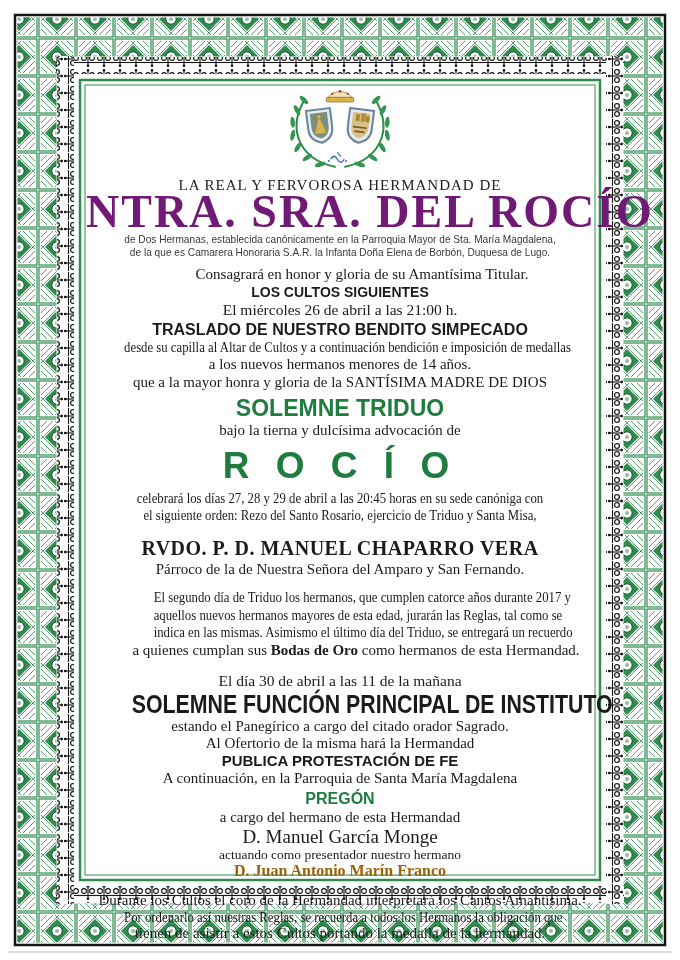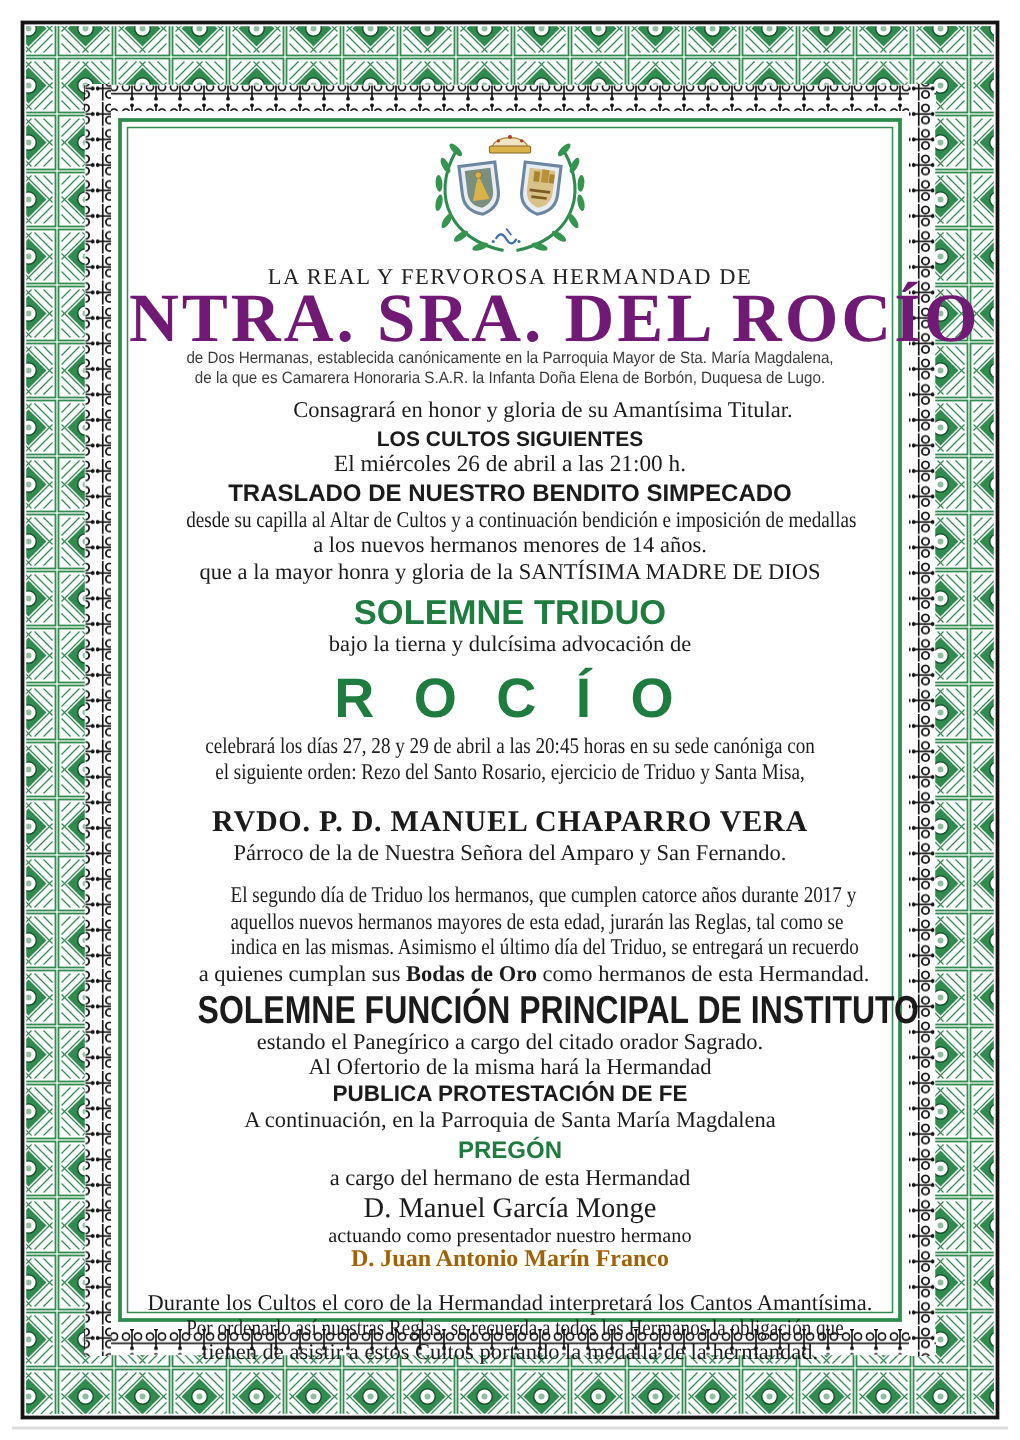--- a/index.html
+++ b/index.html
@@ -183,20 +183,21 @@
     </div>
 
     <div class="jur">
       <div class="line serif15 cond">El segundo día de Triduo los hermanos, que cumplen catorce años durante 2017 y</div>
       <div class="line serif15 cond">aquellos nuevos hermanos mayores de esta edad, jurarán las Reglas, tal como se</div>
       <div class="line serif15 cond">indica en las mismas. Asimismo el último día del Triduo, se entregará un recuerdo</div>
       <div class="line serif15"><span>a quienes cumplan sus </span><b>Bodas de Oro</b><span> como hermanos de esta Hermandad.</span></div>
     </div>
 
     <div>
+      <div class="line funcion-date">El día 30 de abril a las 11 de la mañana</div>
       <div class="line sans-h funcion-h">SOLEMNE FUNCIÓN PRINCIPAL DE INSTITUTO</div>
       <div class="line serif15">estando el Panegírico a cargo del citado orador Sagrado.</div>
       <div class="line serif15">Al Ofertorio de la misma hará la Hermandad</div>
       <div class="line sans-h protestacion-h">PUBLICA PROTESTACIÓN DE FE</div>
       <div class="line serif15">A continuación, en la Parroquia de Santa María Magdalena</div>
     </div>
 
     <div>
       <div class="line sans-h pregon-h">PREGÓN</div>
       <div class="line serif15">a cargo del hermano de esta Hermandad</div>

